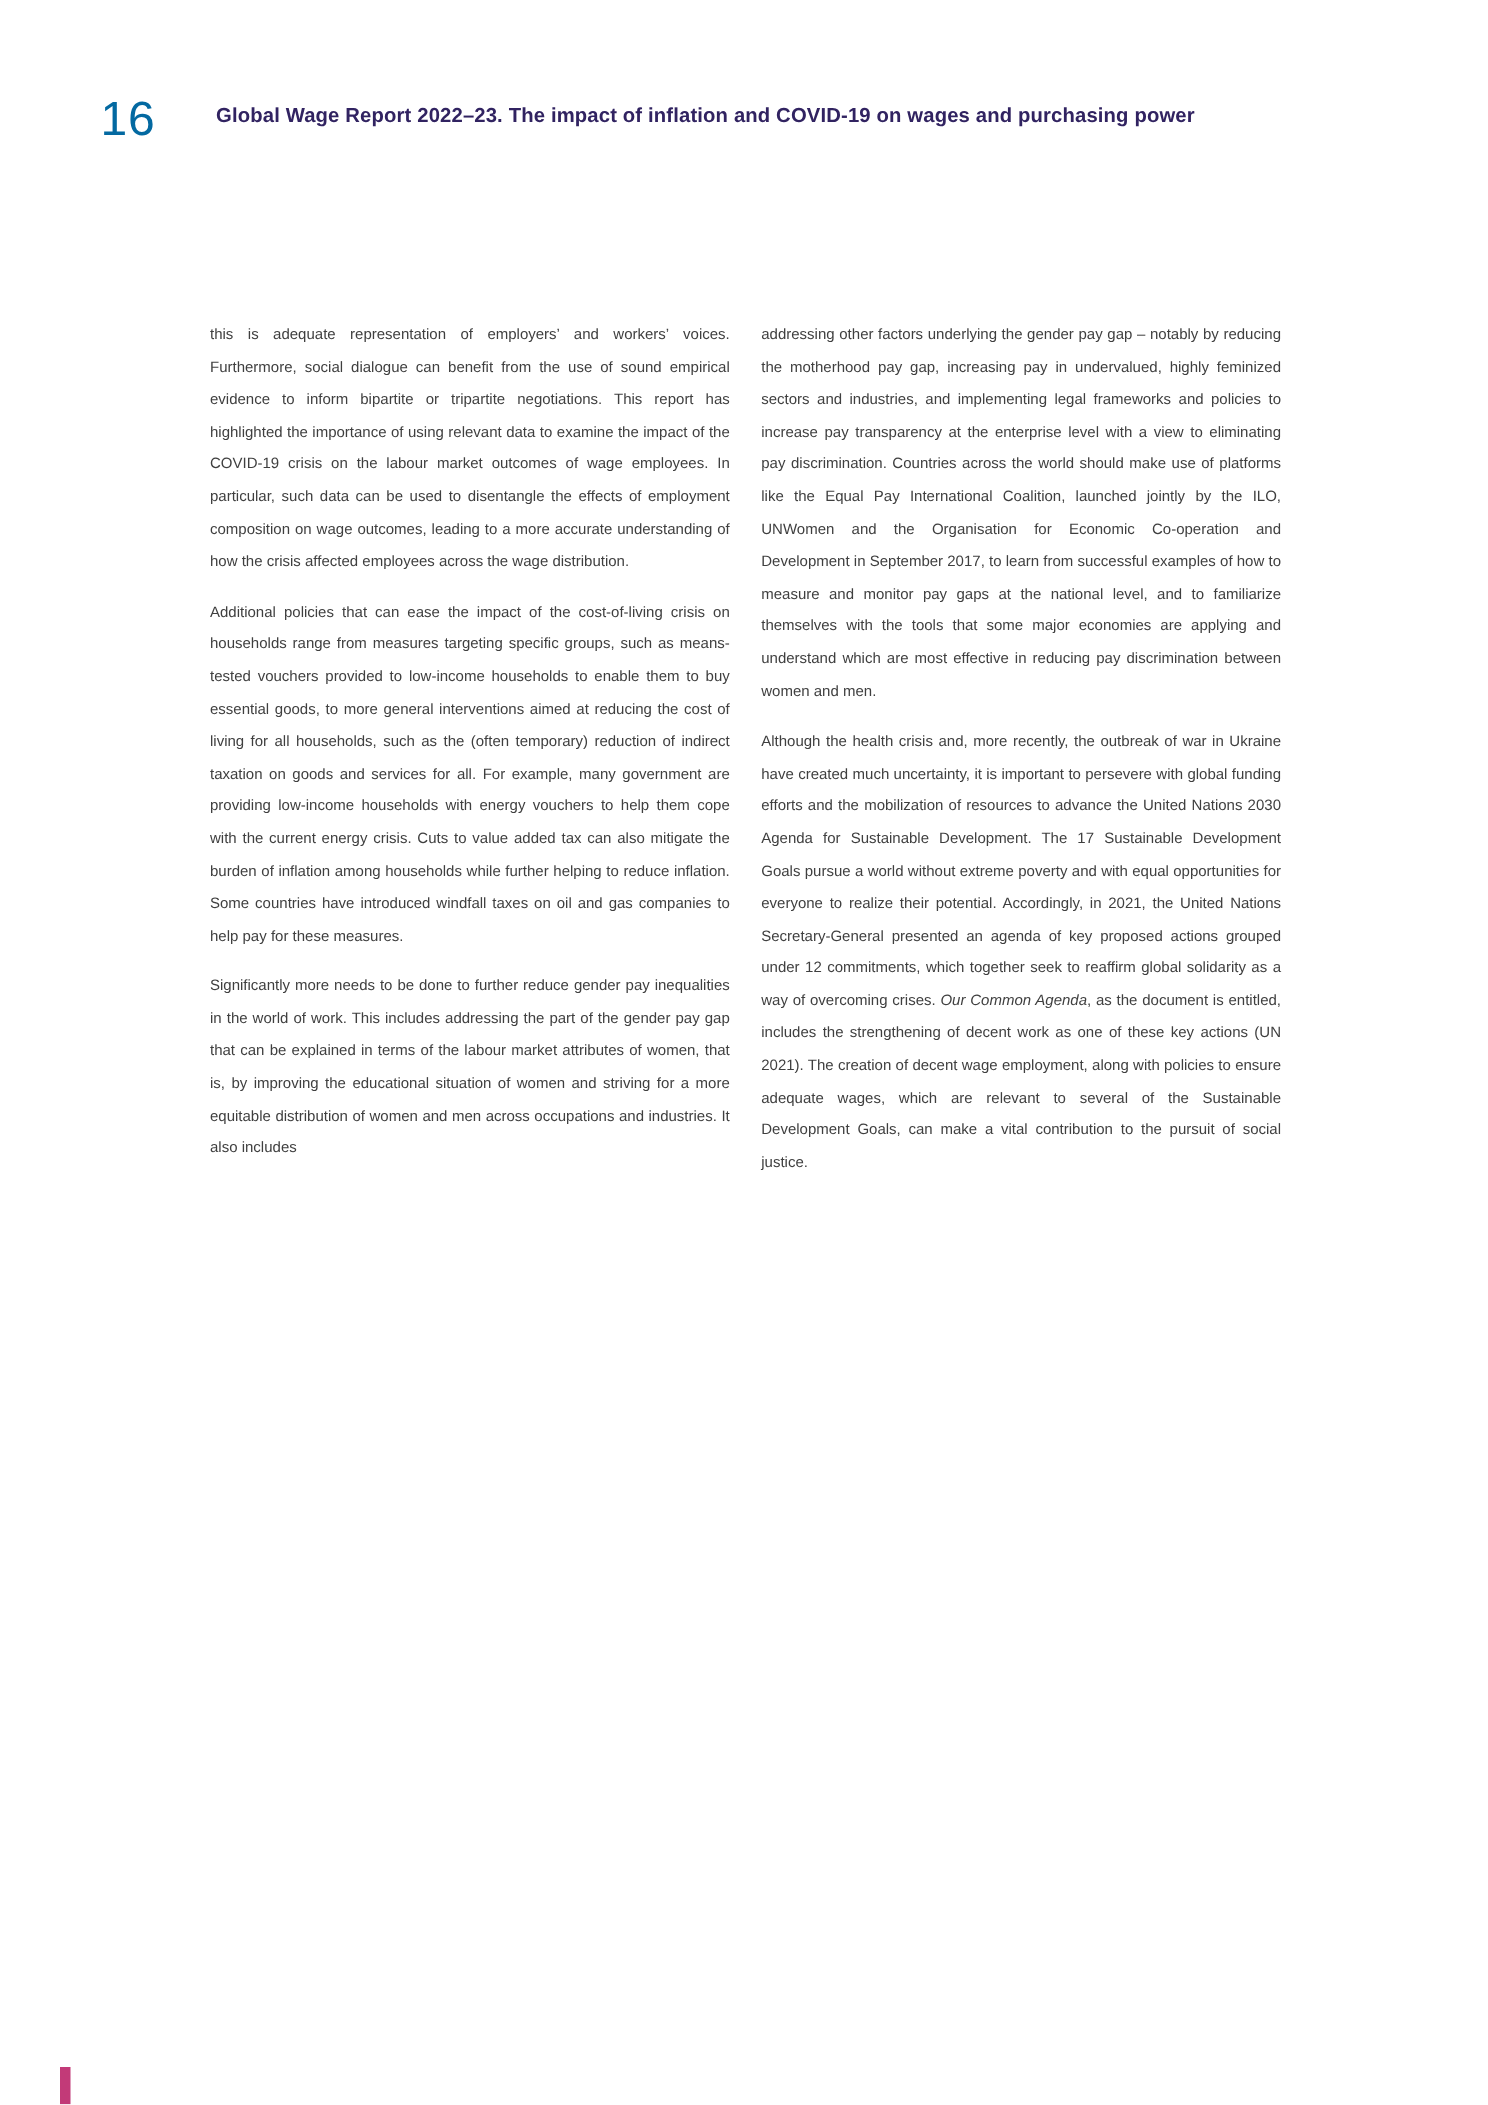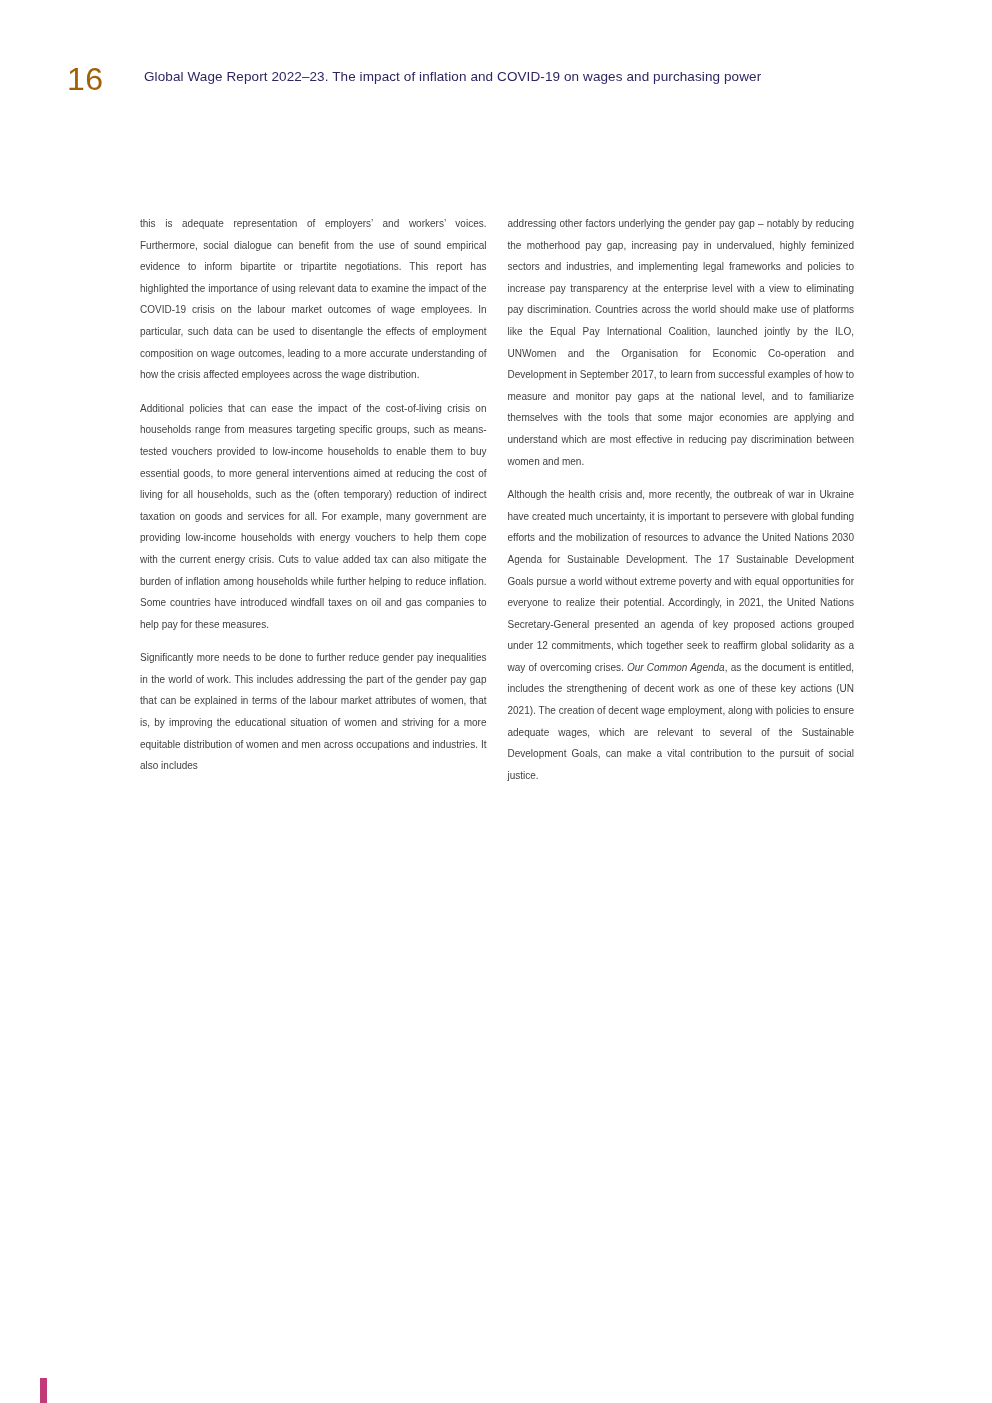--- a/index.html
+++ b/index.html
@@ -16,30 +16,30 @@
     font-family: "Liberation Sans", sans-serif;
   }
   
   .page-number {
     position: absolute;
     left: 67px;
     top: 61px;
     font-size: 32px;
     font-weight: 400;
     letter-spacing: 0.5px;
-    color: #a16207;
+    color: #0369a1;
     font-family: "Liberation Sans", sans-serif;
   }
   .running-title {
     position: absolute;
     left: 144px;
     top: 69px;
     width: 720px;
     font-size: 13.5px;
-    font-weight: 400;
+    font-weight: 700;
     color: #312361;
     letter-spacing: 0.1px;
   }
   
   .content {
     position: absolute;
     left: 140px;
     top: 213px;
     width: 714px;
     display: flex;

